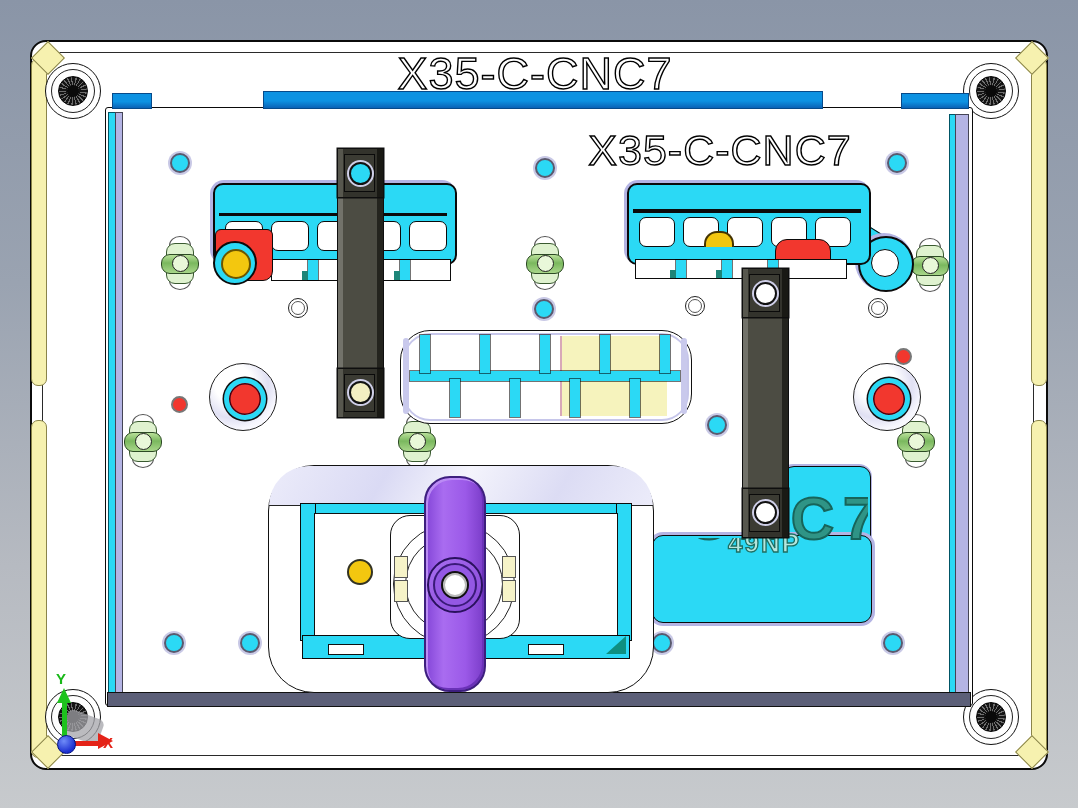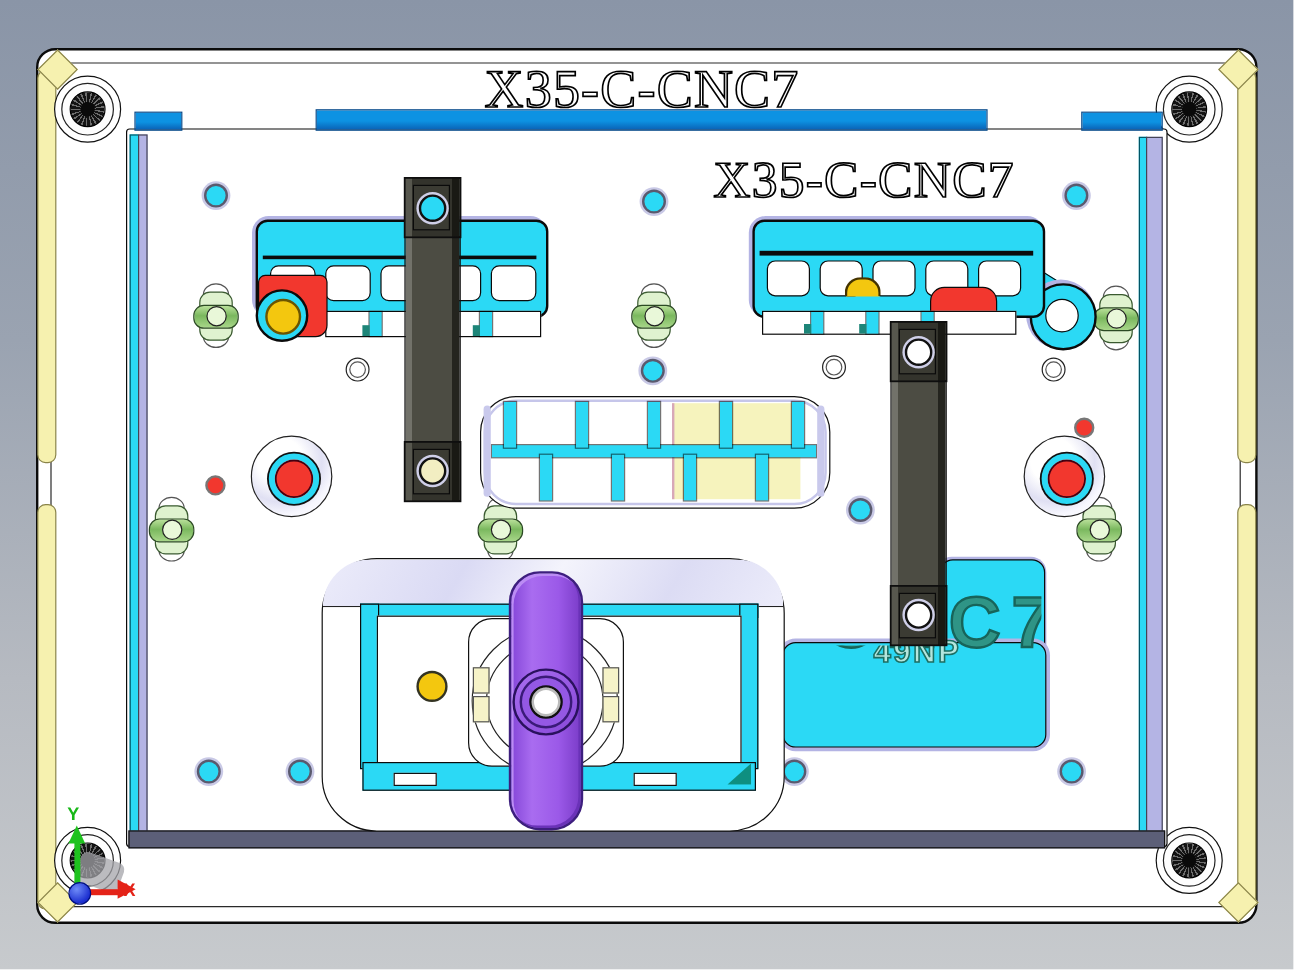--- a/index.html
+++ b/index.html
@@ -4,21 +4,21 @@
 <style>
   html,body{margin:0;padding:0;}
   .abs{position:absolute;}
   #viewport{
     position:relative;width:1078px;height:808px;overflow:hidden;
     background:linear-gradient(180deg,var(--background-top) 0%, #9aa3b1 35%, #b6bac1 70%, var(--background-bottom) 100%);
     font-family:"Liberation Sans", sans-serif;
   }
   .outline-txt{
     color:#ffffff;-webkit-text-stroke:1.4px #000;white-space:nowrap;
-    font-family:Liberation Serif, serif;font-weight:400;letter-spacing:1px;
+    font-family:Liberation Sans, sans-serif;font-weight:400;letter-spacing:1px;
   }
   
   .plate{left:30px;top:40px;width:1014px;height:726px;background:#fff;border:2px solid #0b0b0b;border-radius:16px;}
   .plate-inner-line{left:42px;top:52px;width:990px;height:702px;border:1px solid #2a2a2a;border-radius:10px;}
   .cream{background:var(--cream-edge);border:1.5px solid #8a844a;border-radius:7px;}
   .cream-corner{width:22px;height:22px;background:var(--cream-edge);border:1.5px solid #8a844a;transform:rotate(45deg);}
   .iplate{left:105px;top:107px;width:866px;height:597px;background:#fff;border:1.5px solid #0a0a0a;border-radius:3px;}
   .bluebar{background:linear-gradient(180deg,#0d92e2 55%,#0a62b6);border:1px solid #074a8a;}
   .slatebar{background:var(--slate-bar);border:1px solid #111;}
   .edge-cyan{background:var(--cyan);border:1px solid #056;}

